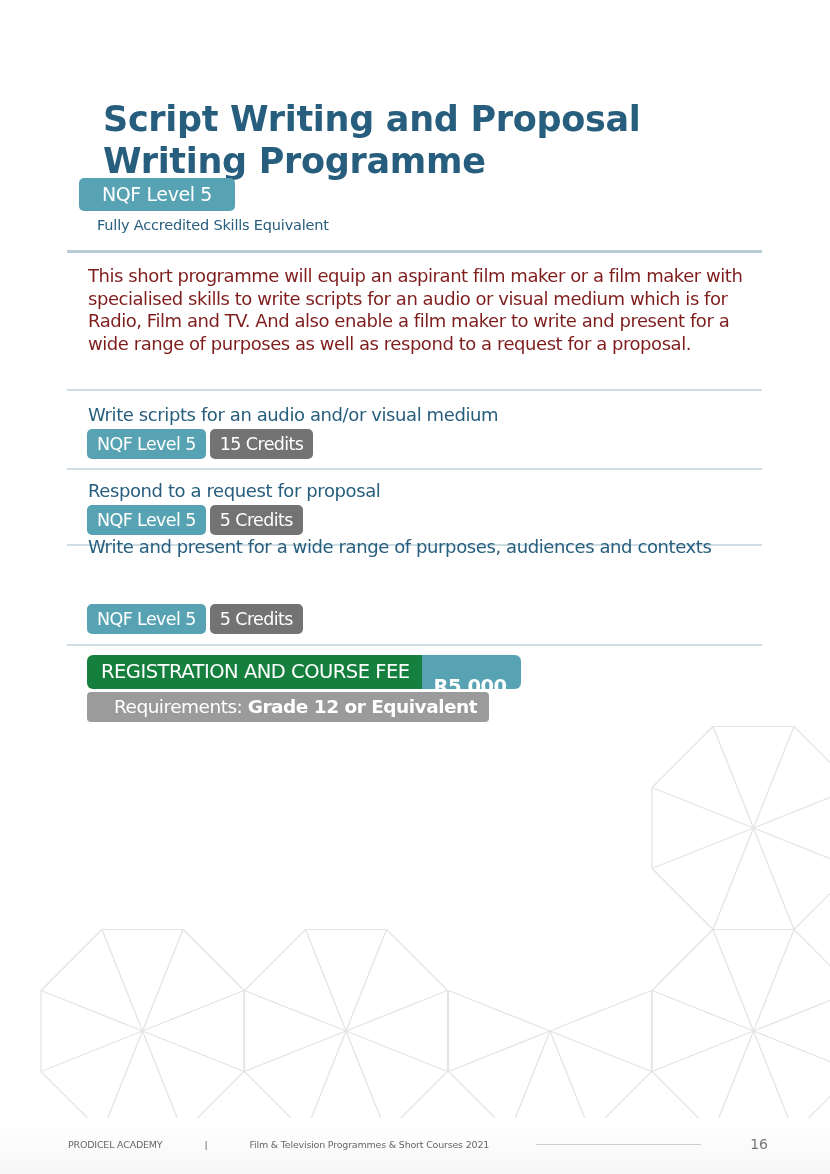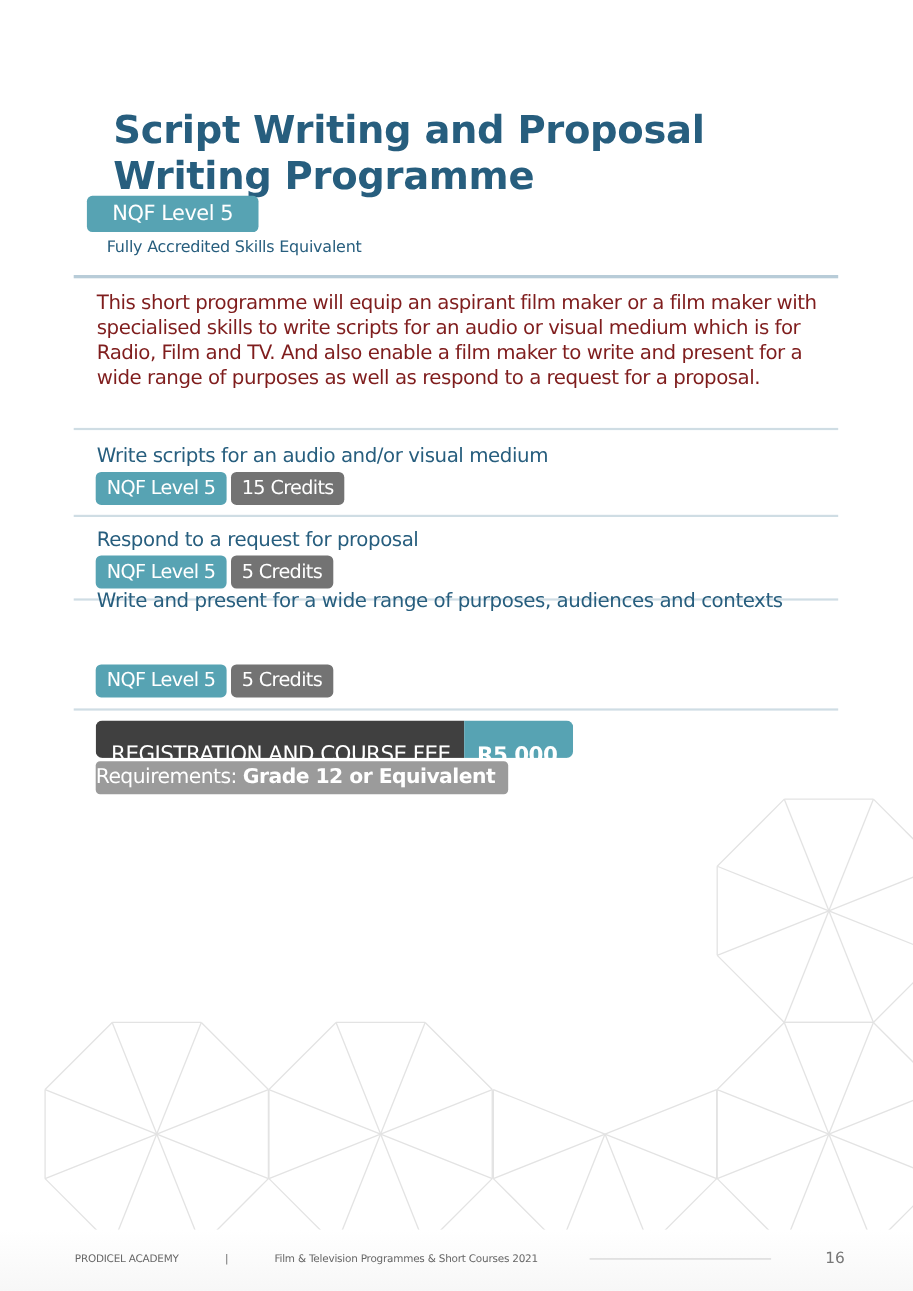--- a/index.html
+++ b/index.html
@@ -48,30 +48,30 @@
     font-family: "DejaVu Sans", sans-serif; font-size: 17.5px; letter-spacing: -0.6px;
   }
   .pill.level { background: #57a3b3; }
   .pill.credits { background: #737373; }
 
   .fee-bar {
     position: absolute; left: 87px; top: 655px; height: 34px; display: flex;
     border-radius: 6px; overflow: hidden;
   }
   .fee-label {
-    background: #404040; color: #fff; padding: 14px 12px 0 14px; line-height: 34px;
+    background: #15803d; color: #fff; padding: 0 12px 0 14px; line-height: 34px;
     font-family: "DejaVu Sans", sans-serif; font-size: 19.5px; letter-spacing: -0.5px;
   }
   .fee-amount {
     background: #57a3b3; color: #fff; padding: 15px 14px 0 12px; line-height: 34px;
     font-family: "DejaVu Sans", sans-serif; font-size: 19.5px; font-weight: bold; letter-spacing: -0.5px;
   }
   .req-bar {
     position: absolute; left: 87px; top: 692px; height: 30px; line-height: 30px;
-    background: #9b9b9b; color: #fff; border-radius: 4px; padding: 0 12px 0 0;
+    background: #9b9b9b; color: #fff; border-radius: 4px; padding: 0 12px 0 27px;
     font-family: "DejaVu Sans", sans-serif; font-size: 18.5px; letter-spacing: -0.5px;
   }
   .req-bar b { font-weight: bold; }
 
   .footer {
     position: absolute; left: 68px; top: 1136px; width: 700px; height: 16px;
     display: flex; align-items: center; z-index: 2; gap: 37px;
   }
   .footer-text { font-family: "DejaVu Sans", sans-serif; font-size: 9.5px; color: #666; white-space: nowrap; letter-spacing: -0.2px; }
   .footer-sep { margin: 0 5px; }

